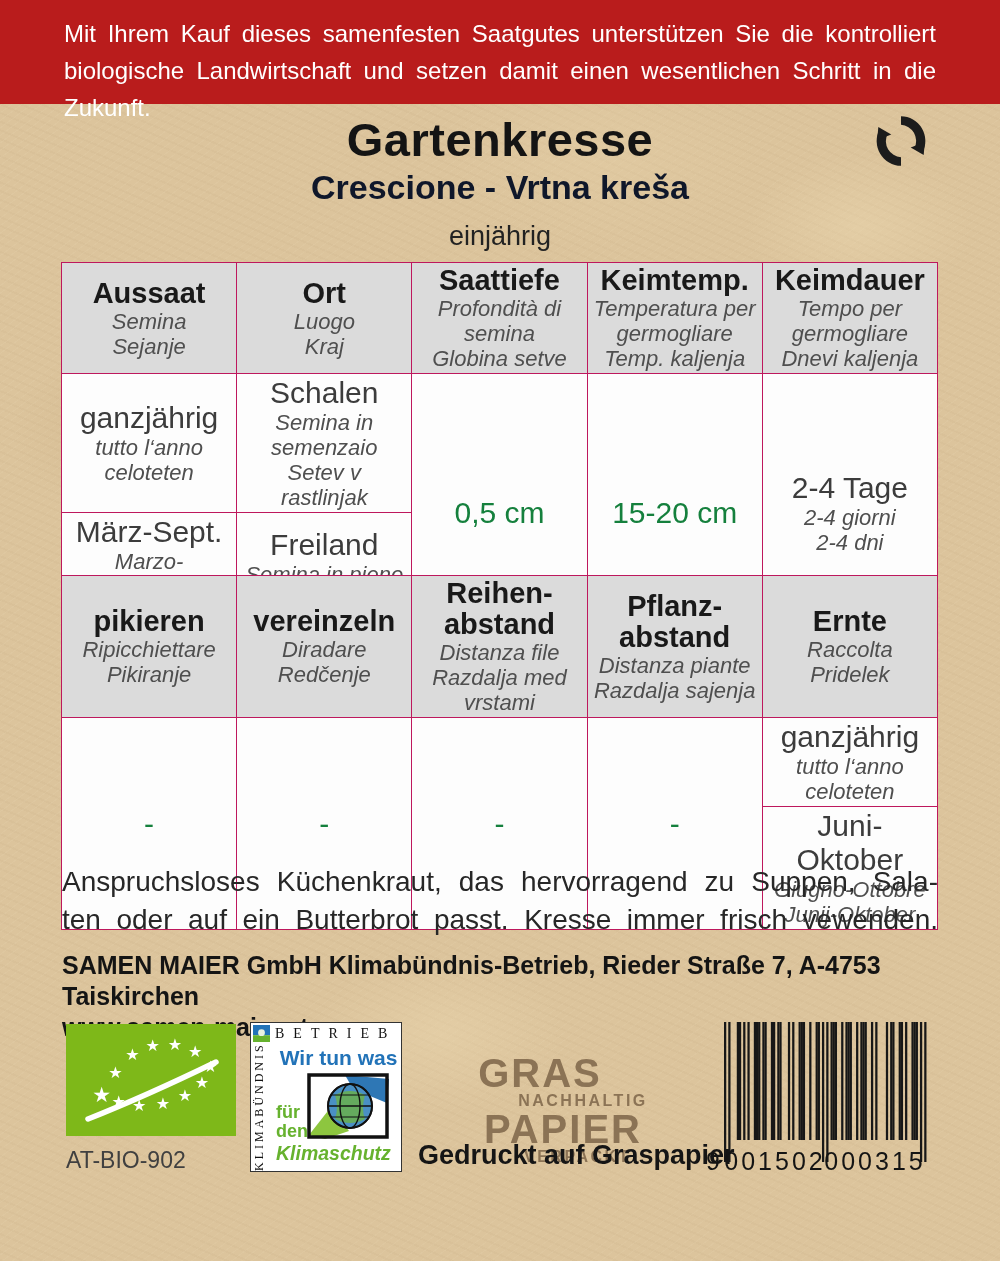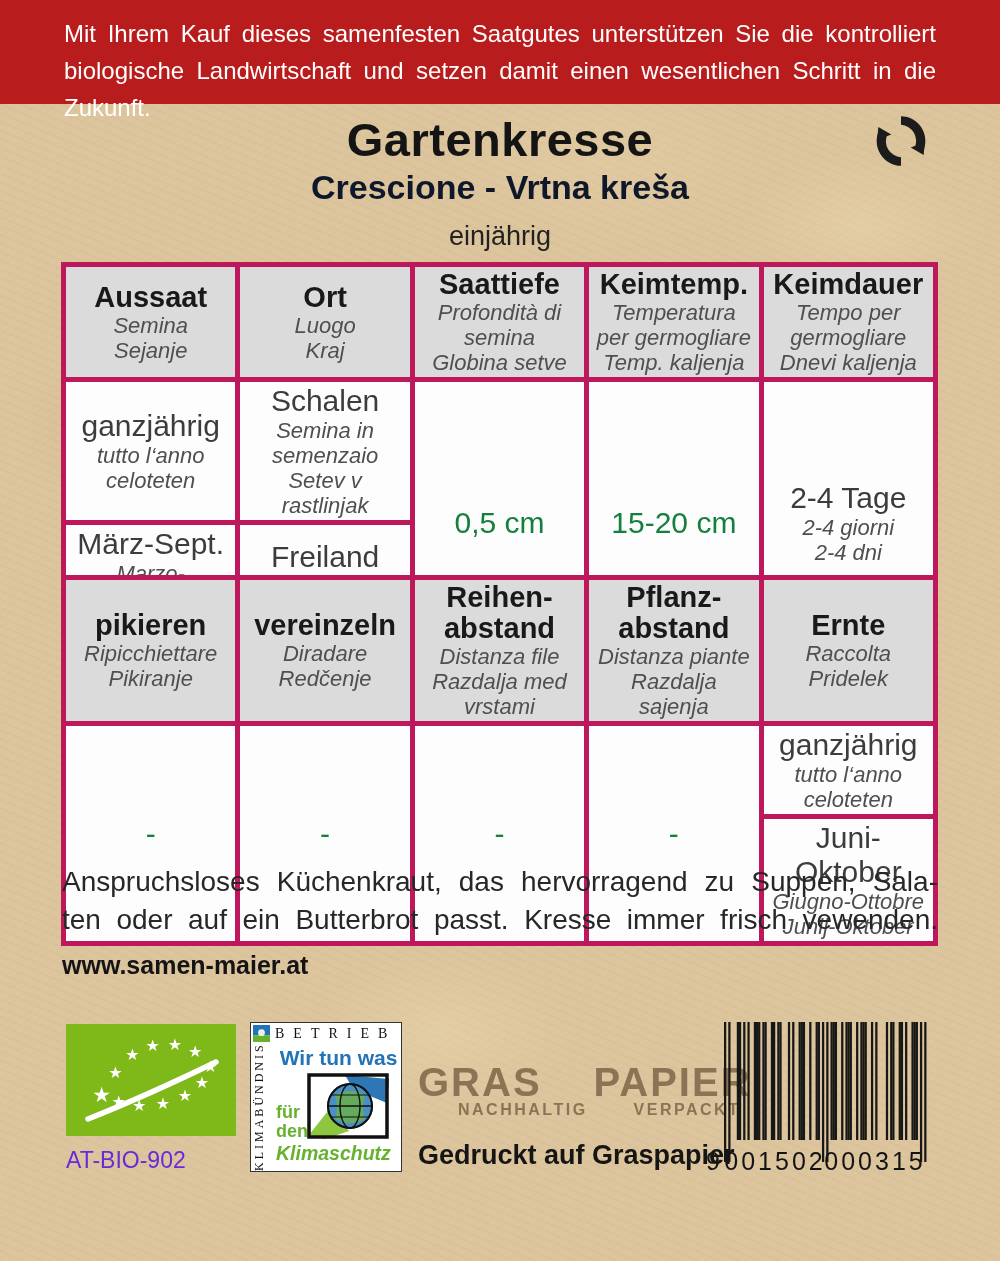--- a/index.html
+++ b/index.html
@@ -26,21 +26,21 @@
   
   .title{left:0;right:0;top:112px;text-align:center;font-size:47px;font-weight:700;color:#141414;letter-spacing:.5px;}
   .subtitle{left:0;right:0;top:168px;text-align:center;font-size:34px;font-weight:700;color:#0f172a;}
   .annual{left:0;right:0;top:221px;text-align:center;font-size:27px;color:#222;}
   .greendot{left:874px;top:114px;width:54px;height:54px;}
 
   
   .twrap1{left:61px;top:262px;}
   .twrap2{left:61px;top:575px;}
   table{width:877px;border-collapse:collapse;table-layout:fixed;}
-  th,td{border:5px solid #be185d;text-align:center;vertical-align:middle;padding:2px 4px;}
+  th,td{border:1px solid #be185d;text-align:center;vertical-align:middle;padding:2px 4px;}
   th{background:#dbdbdb;}
   td{background:#fdfdfd;}
   .hde{font-size:29px;font-weight:700;color:#191919;line-height:31px;white-space:pre-line;}
   .hit,.hsl{font-size:22px;font-style:italic;font-weight:400;color:#4f4f4f;line-height:25px;}
   .bde{font-size:30px;color:#3c3c3c;line-height:34px;}
   .bit,.bsl{font-size:22px;font-style:italic;color:#4f4f4f;line-height:25px;}
   .bval{font-size:30px;color:#15803d;}
   .t1 .hrow{height:104px;}
   .t1 .r1{height:100px;}
   .t1 .r2{height:95px;}
@@ -51,38 +51,38 @@
   
   .desc{left:62px;top:863px;width:876px;}
   .desc .jline{font-size:28px;line-height:38px;color:#272727;text-align:justify;text-align-last:justify;}
   .company{left:62px;top:950px;width:876px;font-size:25px;font-weight:700;color:#141414;line-height:31px;}
 
   
   .eubox{left:66px;top:1024px;width:170px;height:112px;background:#7eb819;}
   .eubox svg{position:absolute;left:0;top:0;}
   .star{position:absolute;transform:translate(-50%,-50%);color:#fff;font-size:16px;line-height:16px;font-family:"DejaVu Sans",sans-serif;}
   .star.big{font-size:21px;}
-  .biocode{left:66px;top:1147px;font-size:23px;color:#6d28d9;}
+  .biocode{left:66px;top:1147px;font-size:23px;color:#404040;}
 
   
   .kb{left:250px;top:1022px;width:152px;height:150px;background:#fff;border:1px solid #333;box-sizing:border-box;}
   .kb-vert{position:absolute;left:1px;top:22px;height:126px;width:21px;
     writing-mode:vertical-rl;transform:rotate(180deg);
     font-family:"Liberation Serif",serif;font-size:12px;letter-spacing:3px;color:#111;text-align:center;}
   .kb-corner{position:absolute;left:2px;top:2px;width:17px;height:17px;}
   .kb-betrieb{position:absolute;left:24px;top:3px;width:124px;
     font-family:"Liberation Serif",serif;font-size:14px;letter-spacing:9px;color:#111;}
   .kb-wtw{position:absolute;left:25px;top:23px;width:125px;text-align:center;
     font-size:21px;font-weight:700;color:#2273b8;}
   .kb-globe{position:absolute;left:54px;top:50px;}
   .kb-fur{position:absolute;left:25px;top:80px;font-size:18px;font-weight:700;color:#66b22e;line-height:19px;}
   .kb-klima{position:absolute;left:25px;top:119px;font-size:19.5px;font-weight:700;color:#66b22e;font-style:italic;}
 
   
-  .gras{left:418px;top:1054px;width:290px;height:74px;display:flex;align-items:center;}
+  .gras{left:418px;top:1054px;width:290px;height:74px;display:flex;align-items:center;flex-direction:column;}
   .gras .wordblk{display:flex;flex-direction:column;}
   .gras .w{font-size:40px;font-weight:800;letter-spacing:2px;color:#8b7355;line-height:38px;}
   .gras .s{font-size:16px;font-weight:700;letter-spacing:2.5px;color:#8b7355;line-height:18px;margin-left:40px;}
   .gras .chk{margin:0 4px 0 2px;}
   .printednote{left:418px;top:1140px;font-size:27px;font-weight:700;color:#151515;}
 
   
   .barcode{left:700px;top:1020px;width:240px;height:152px;}
   .bc-digit{font-family:"Liberation Sans",sans-serif;font-size:25px;fill:#141414;}
 </style>
@@ -235,20 +235,21 @@
   </tbody>
     </table>
 </div>
 
 <div class="abs desc">
   <div class="jline">Anspruchsloses Küchenkraut, das hervorragend zu Suppen, Sala-</div>
   <div class="jline">ten oder auf ein Butterbrot passt. Kresse immer frisch vewenden.</div>
 </div>
 
 <div class="abs company">
+  <div>SAMEN MAIER GmbH Klimabündnis-Betrieb, Rieder Straße 7, A-4753 Taiskirchen</div>
   <div>www.samen-maier.at</div>
 </div>
 
 <div class="abs eubox">
   <svg width="170" height="112" viewBox="0 0 170 112">
     <path d="M22,95 Q80,72 150,38" stroke="#ffffff" stroke-width="5.5" fill="none" stroke-linecap="round"></path>
   </svg>
   <div class="stars">
       <span class="star big" style="left: 21%; top: 63%;">★</span>
       <span class="star" style="left: 29%; top: 44%;">★</span>

